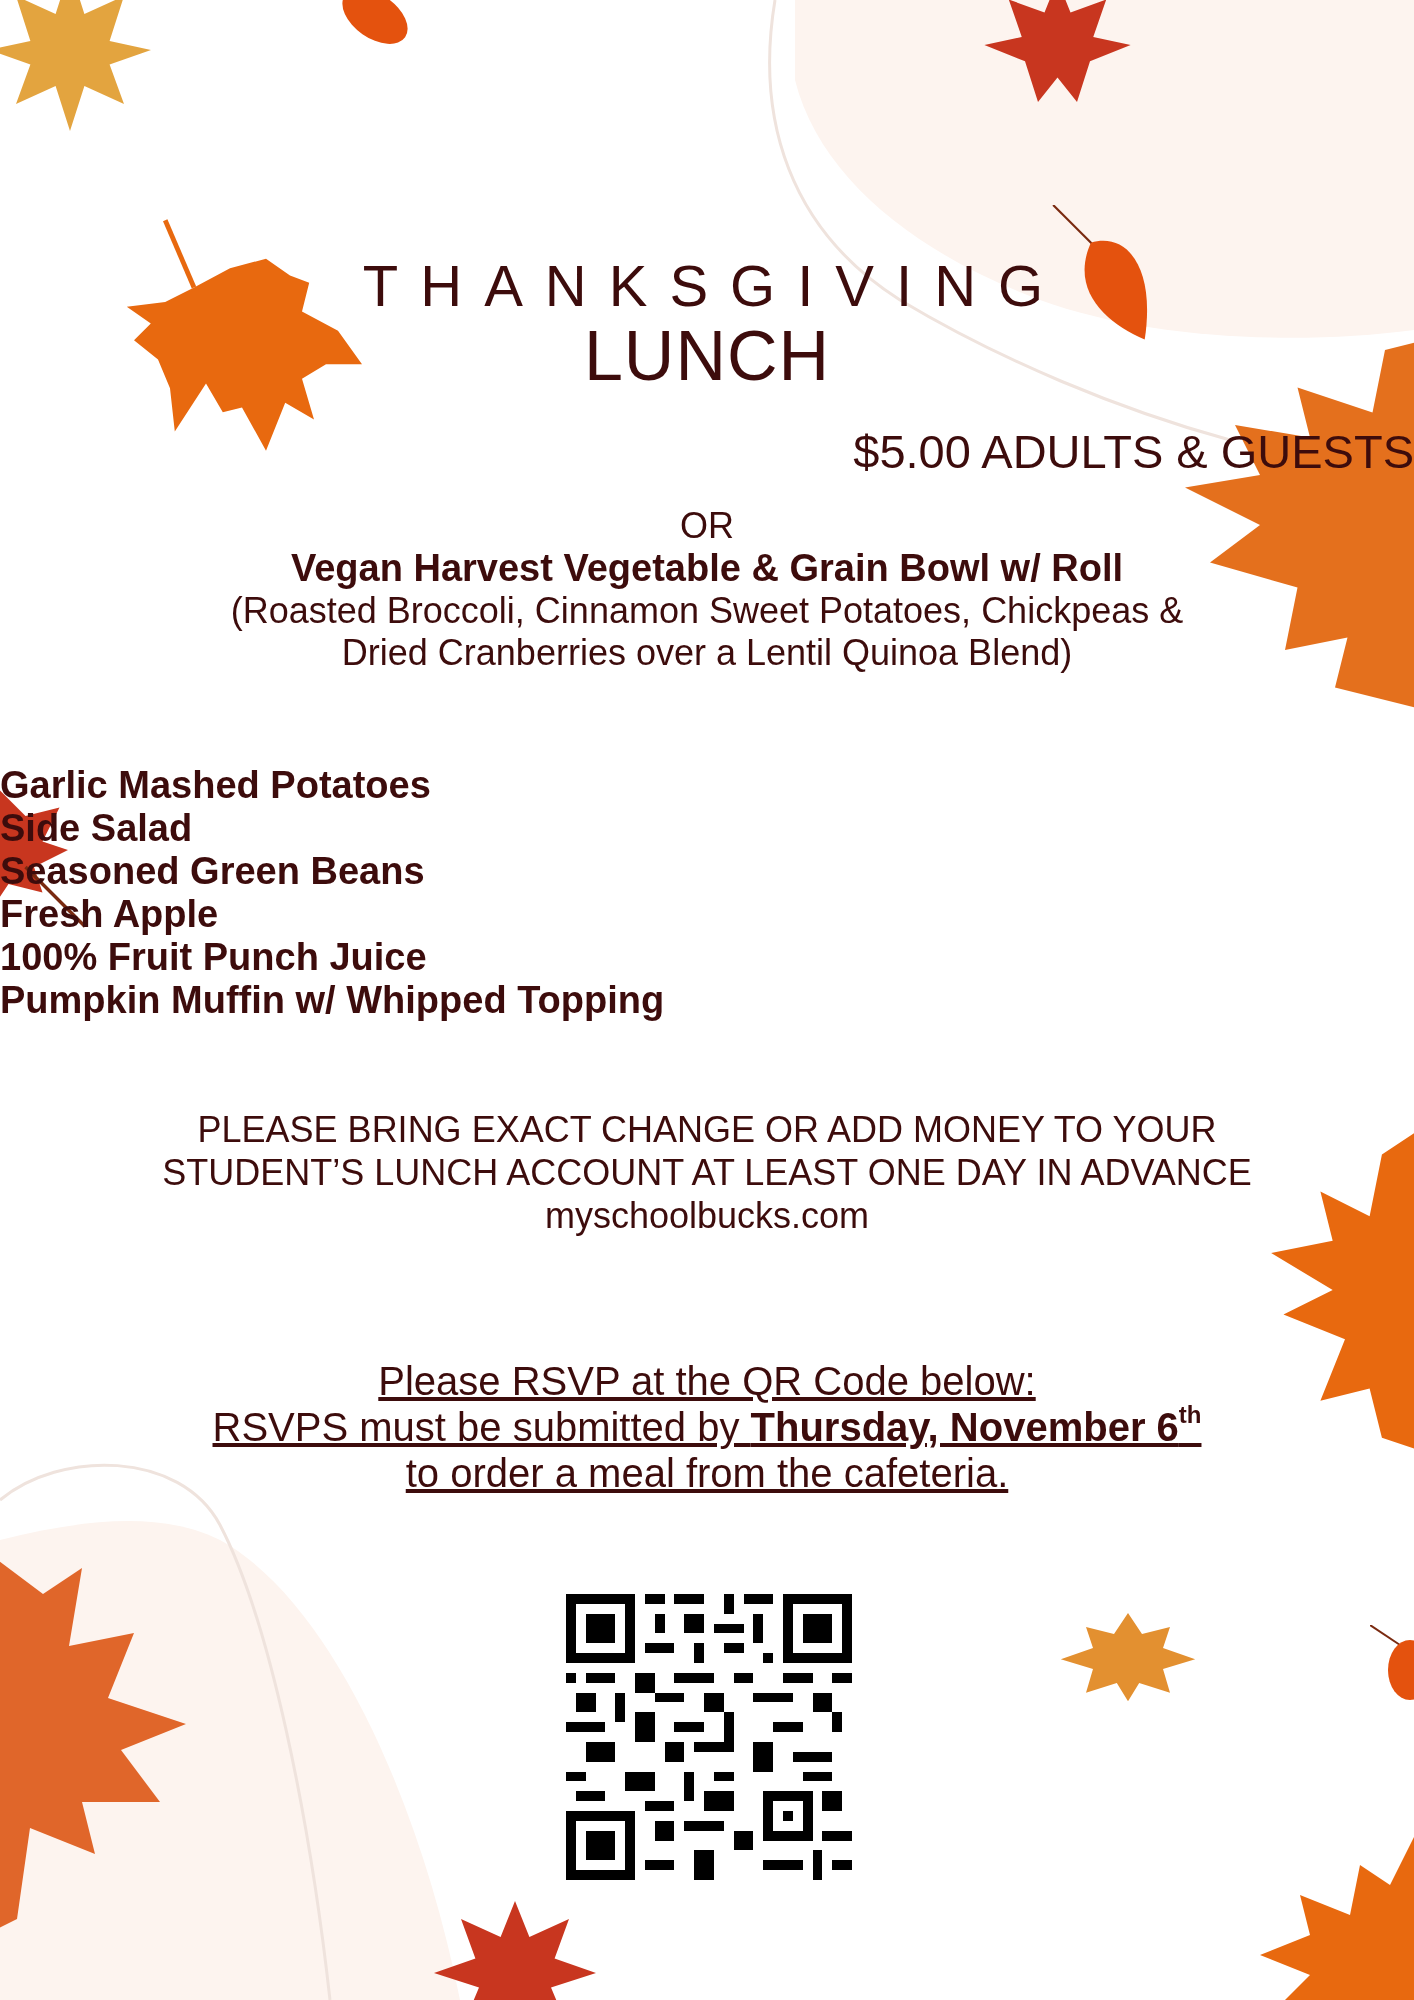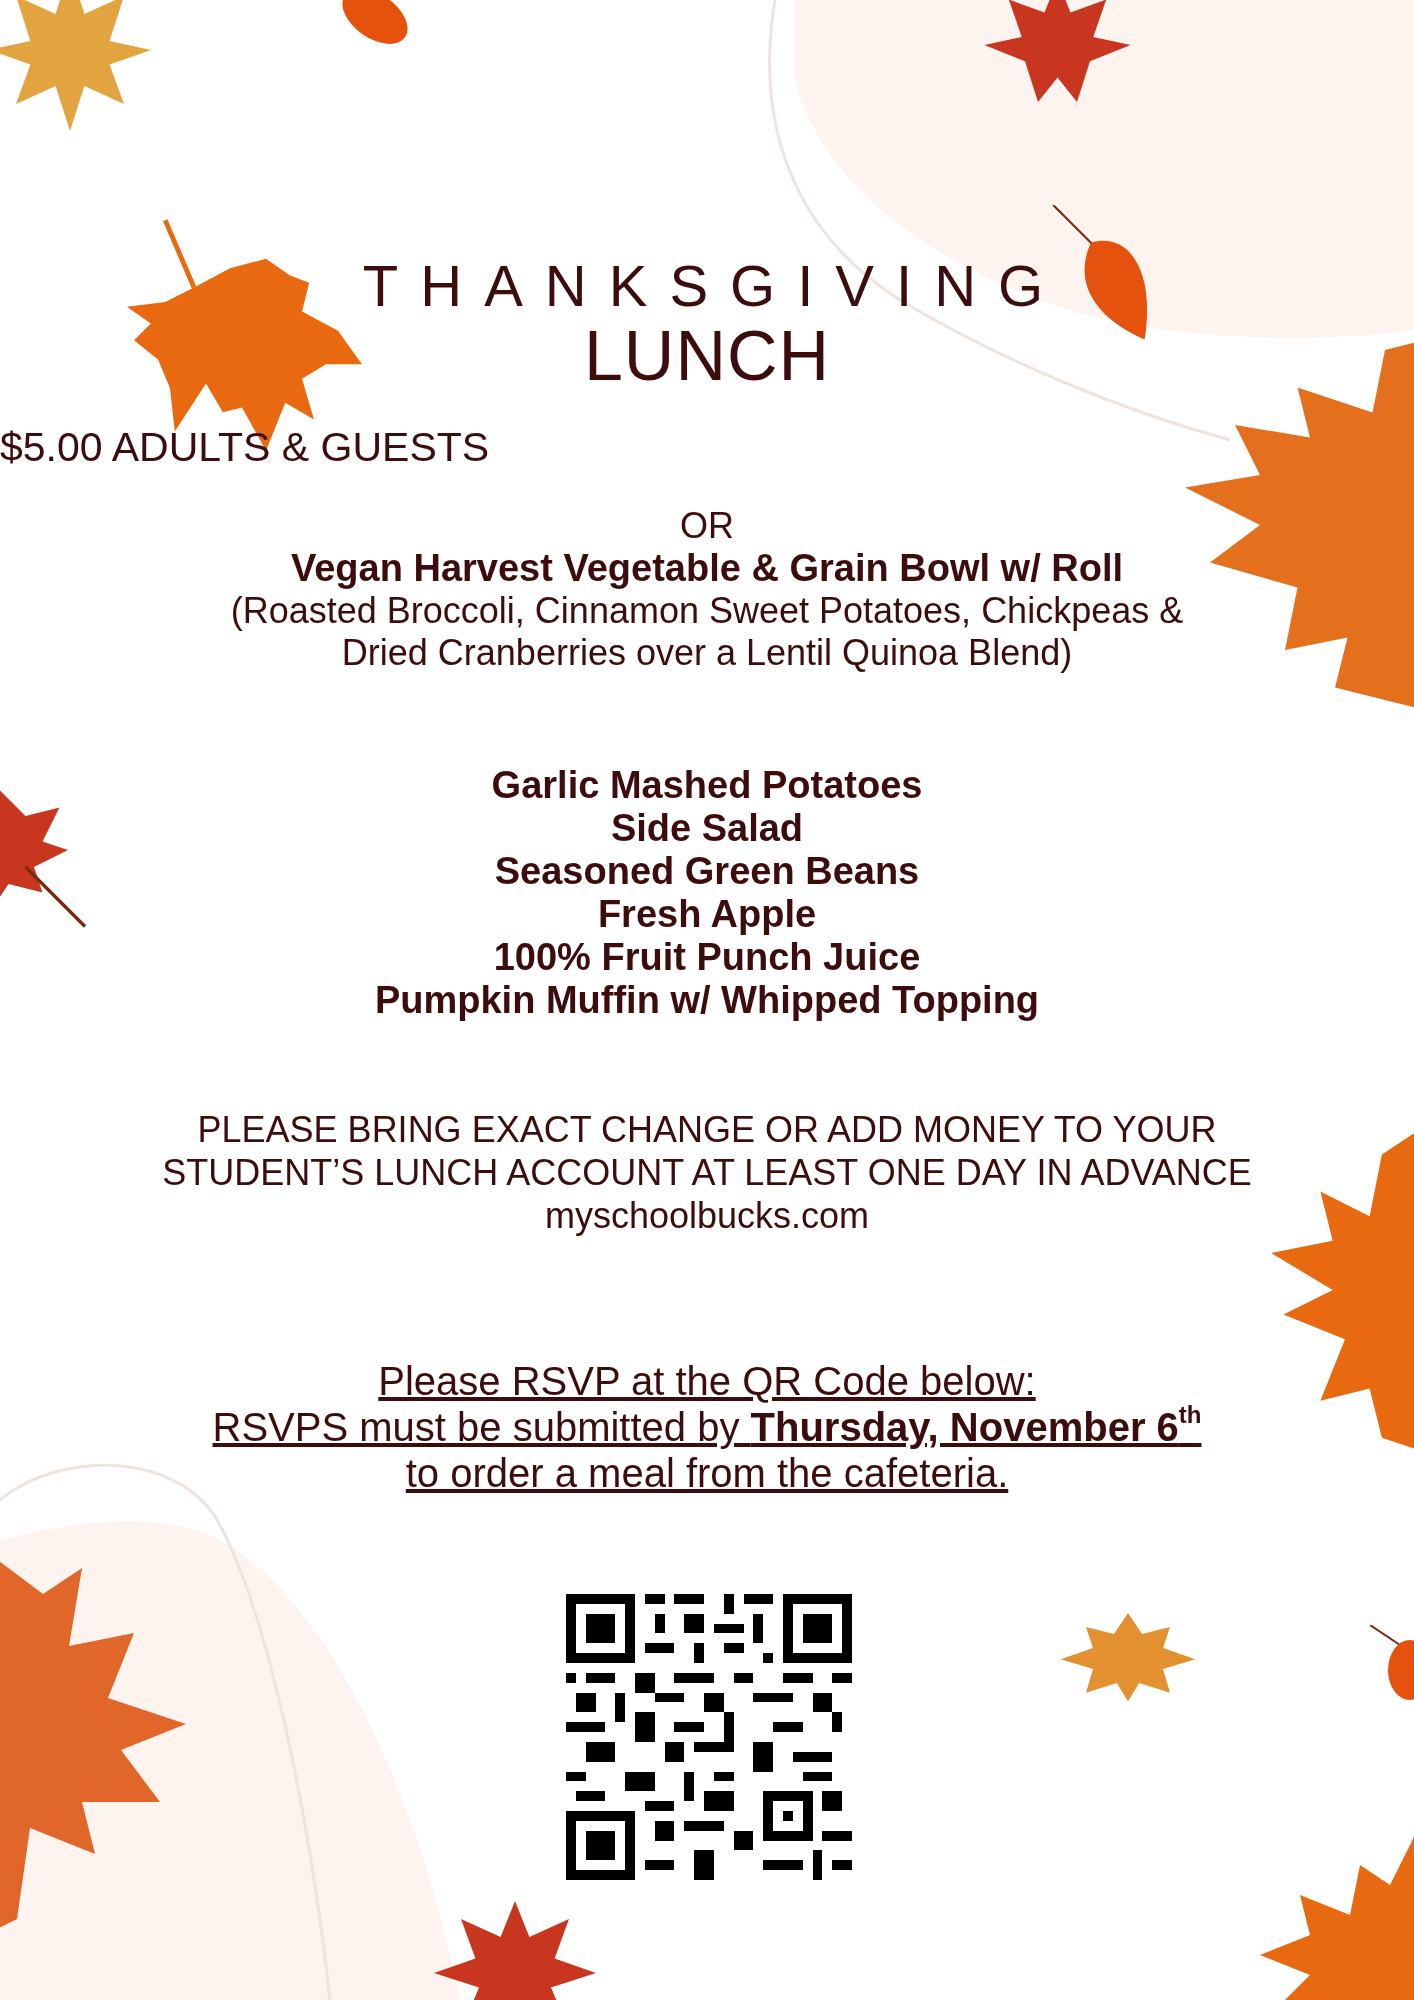--- a/index.html
+++ b/index.html
@@ -15,30 +15,30 @@
       position: absolute; left: 0; right: 0; top: 252px;
       font-size: 58px; letter-spacing: 22px; font-weight: 400;
       text-align: center; padding-left: 14px;
     }
     .title-line2 {
       position: absolute; left: 0; right: 0; top: 316px;
       font-size: 70px; letter-spacing: 1px; font-weight: 400;
       text-align: center;
     }
     .price {
-      position: absolute; left: 0; right: 0; top: 424px;
-      font-size: 41px; text-align: left;
+      position: absolute; left: 11px; right: 0; top: 424px;
+      font-size: 47px; text-align: right;
     }
     .menu {
       position: absolute; left: 0; right: 0; top: 505px;
       text-align: center;
     }
     .bold-line { font-size: 38px; font-weight: 700; line-height: 43px; }
     .light-line { font-size: 36px; font-weight: 400; line-height: 42px; }
-    .sides { position: absolute; left: 0; right: 0; top: 764px; text-align: center; }
+    .sides { position: absolute; left: 0; right: 0; top: 764px; text-align: left; }
     .notice { position: absolute; left: 0; right: 0; top: 1108px; text-align: center; font-size: 36px; line-height: 43px; }
     .rsvp { position: absolute; left: 0; right: 0; top: 1358px; text-align: center; font-size: 40px; line-height: 46px; text-decoration: underline; }
     .rsvp b { font-weight: 700; }
     .rsvp sup { font-size: 24px; font-weight: 700; vertical-align: 18px; line-height: 0; }
     .qr { position: absolute; left: 566px; top: 1594px; width: 286px; height: 286px; background: #fff; }
   </style>
 </head>
 <body>
 
 <svg class="bg-layer" width="1414" height="2000" viewBox="0 0 1414 2000">

